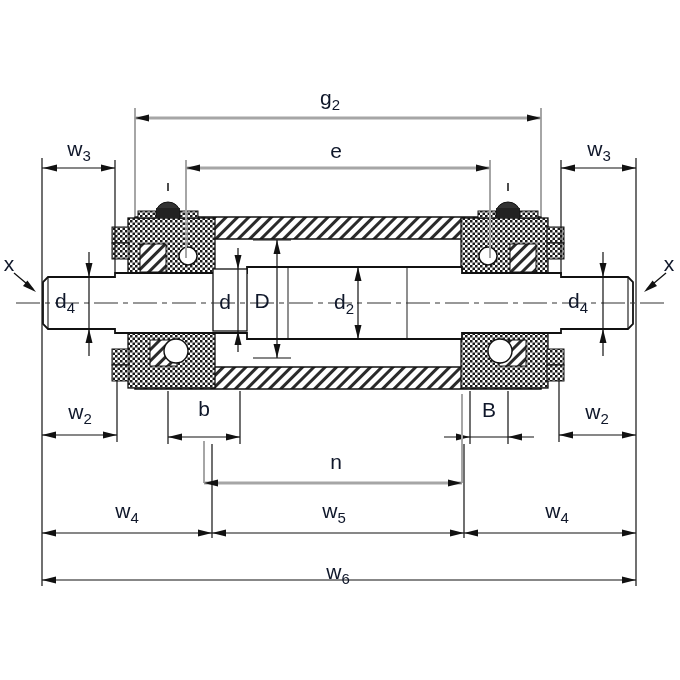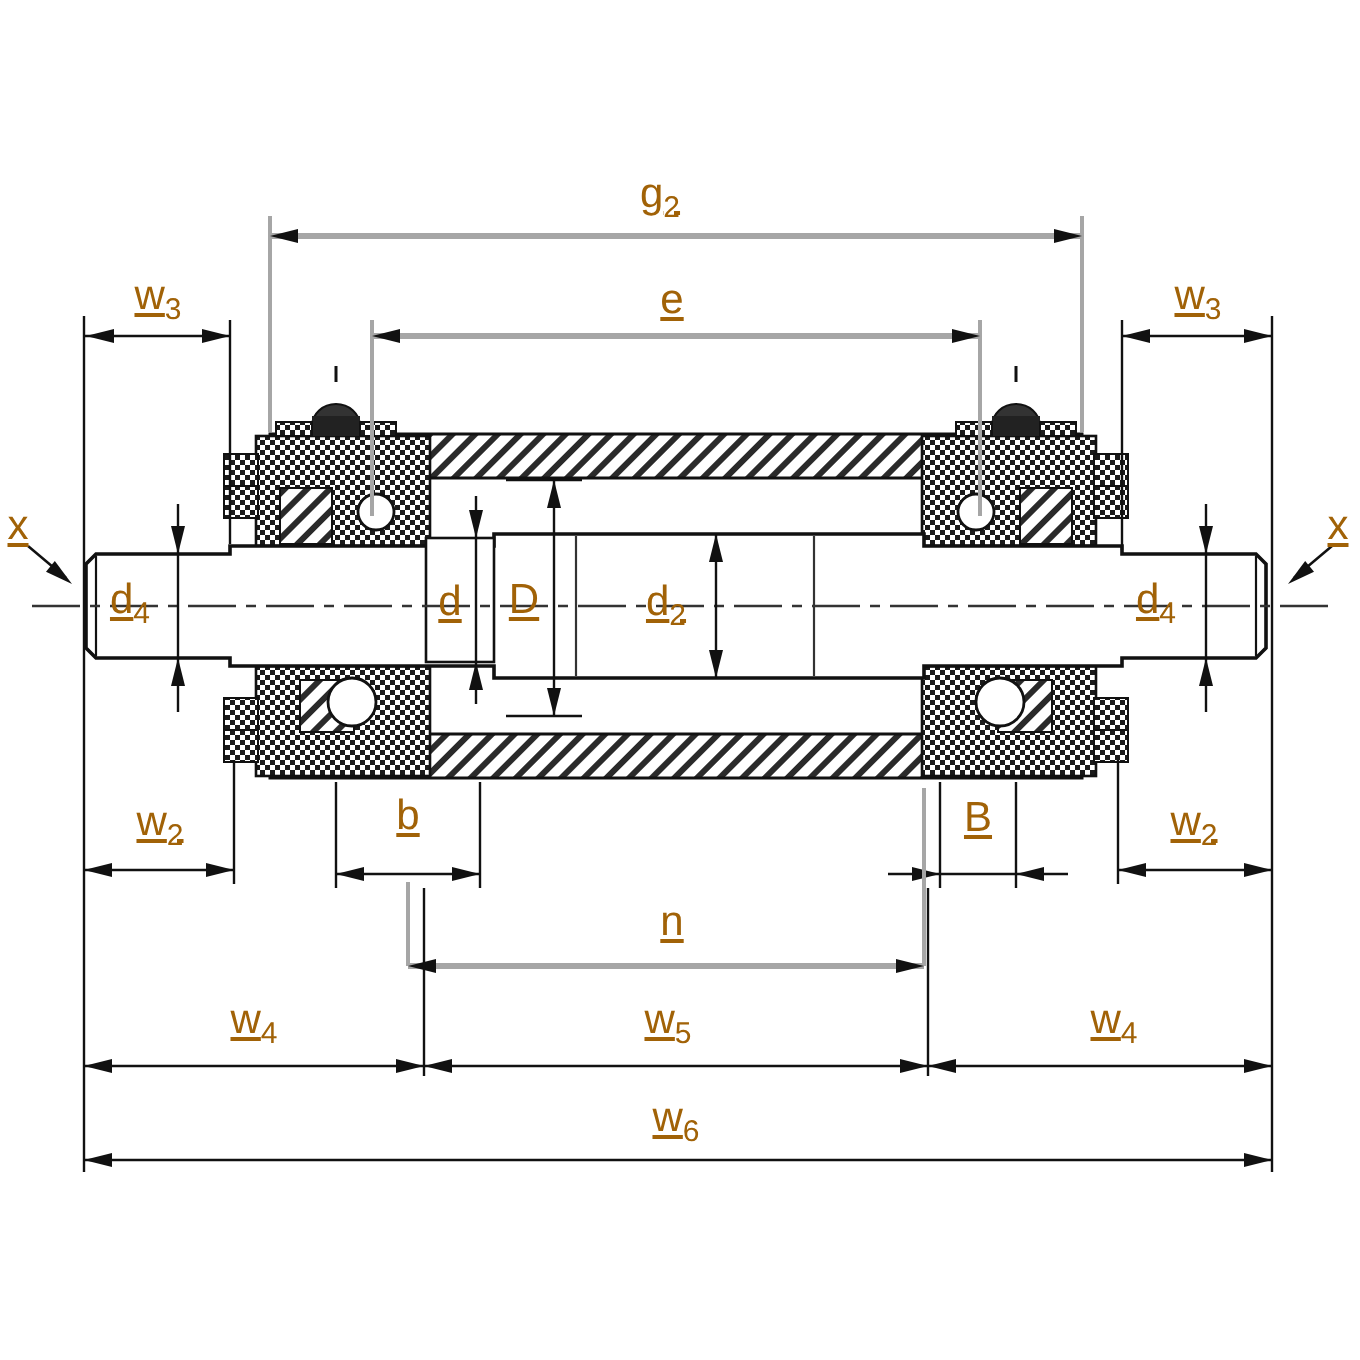--- a/index.html
+++ b/index.html
@@ -1,20 +1,20 @@
 <!DOCTYPE html>
 <html><head>
 <meta charset="utf-8">
 <style>
   html,body{margin:0;padding:0;background:#fff;}
   #stage{position:relative;width:680px;height:680px;background:#fff;overflow:hidden;
          font-family:"Liberation Sans", sans-serif;}
   svg{position:absolute;left:0;top:0;}
   .lbl{position:absolute;transform:translate(-50%,-50%);
-       font-size:21px;color:#a16207;line-height:1;white-space:nowrap;text-decoration:underline;}
+       font-size:21px;color:#0f172a;line-height:1;white-space:nowrap;}
   .lbl .sub{font-size:15px;vertical-align:-5px;}
 </style>
 </head>
 <body>
 
 <div id="stage">
 
 <svg width="680" height="680" viewBox="0 0 680 680">
   <defs>
     <pattern id="hat" width="8" height="8" patternUnits="userSpaceOnUse" patternTransform="rotate(45)">
@@ -225,24 +225,24 @@
 <div class="lbl" style="left:330px;top:99px"><span>g</span><span class="sub">2</span></div>
 <div class="lbl" style="left:336px;top:152px"><span>e</span><span class="sub"></span></div>
 <div class="lbl" style="left:79px;top:150px"><span>w</span><span class="sub">3</span></div>
 <div class="lbl" style="left:599px;top:150px"><span>w</span><span class="sub">3</span></div>
 <div class="lbl" style="left:9px;top:265px"><span>x</span><span class="sub"></span></div>
 <div class="lbl" style="left:669px;top:265px"><span>x</span><span class="sub"></span></div>
 <div class="lbl" style="left:65px;top:302px"><span>d</span><span class="sub">4</span></div>
 <div class="lbl" style="left:578px;top:302px"><span>d</span><span class="sub">4</span></div>
 <div class="lbl" style="left:225px;top:303px"><span>d</span><span class="sub"></span></div>
 <div class="lbl" style="left:262px;top:302px"><span>D</span><span class="sub"></span></div>
-<div class="lbl" style="left:333px;top:303px"><span>d</span><span class="sub">2</span></div>
+<div class="lbl" style="left:344px;top:303px"><span>d</span><span class="sub">2</span></div>
 <div class="lbl" style="left:80px;top:413px"><span>w</span><span class="sub">2</span></div>
 <div class="lbl" style="left:597px;top:413px"><span>w</span><span class="sub">2</span></div>
 <div class="lbl" style="left:204px;top:410px"><span>b</span><span class="sub"></span></div>
 <div class="lbl" style="left:489px;top:411px"><span>B</span><span class="sub"></span></div>
 <div class="lbl" style="left:336px;top:463px"><span>n</span><span class="sub"></span></div>
 <div class="lbl" style="left:127px;top:512px"><span>w</span><span class="sub">4</span></div>
 <div class="lbl" style="left:334px;top:512px"><span>w</span><span class="sub">5</span></div>
 <div class="lbl" style="left:557px;top:512px"><span>w</span><span class="sub">4</span></div>
-<div class="lbl" style="left:338px;top:561px"><span>w</span><span class="sub">6</span></div>
+<div class="lbl" style="left:338px;top:573px"><span>w</span><span class="sub">6</span></div>
 
 </div>
 
 </body></html>

